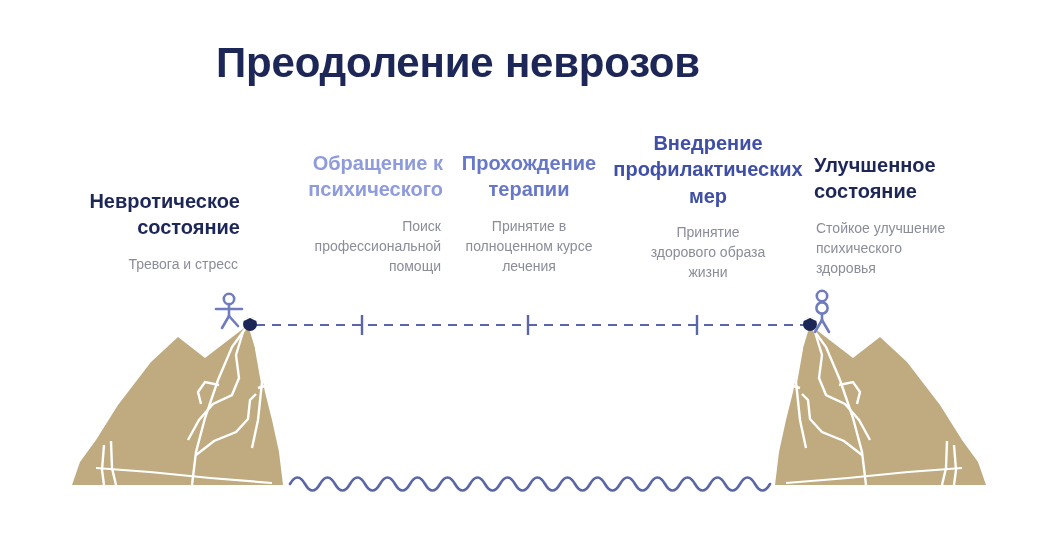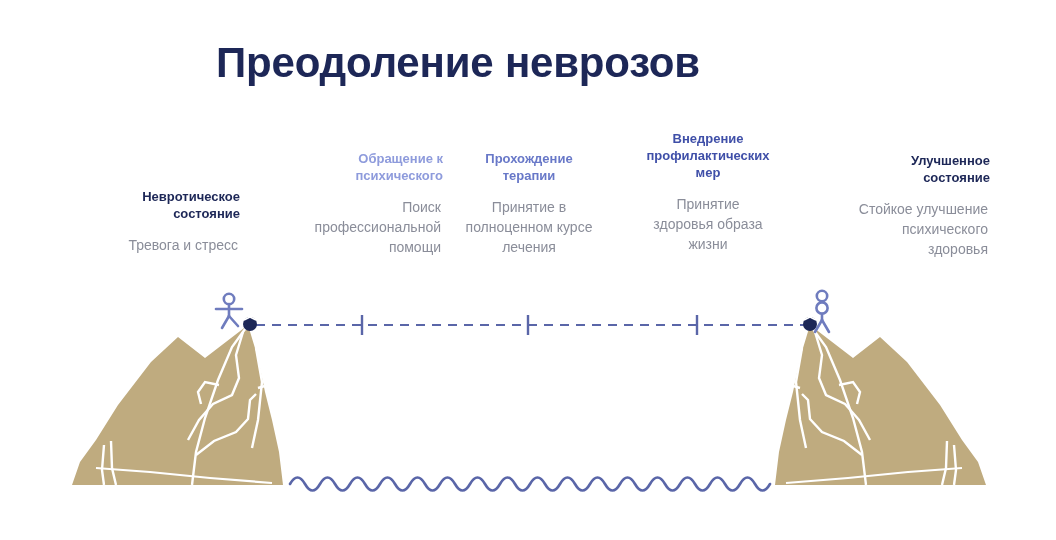--- a/index.html
+++ b/index.html
@@ -31,21 +31,21 @@
     color: #1d2757;
     letter-spacing: -0.2px;
     line-height: 1.1;
   }
 
   
   .step {
     position: absolute;
   }
   .step-title {
-    font-size: 13px;
+    font-size: 20px;
     font-weight: bold;
     line-height: 1.32;
     margin: 0;
   }
   .step-desc {
     font-size: 14px;
     font-weight: normal;
     line-height: 1.42;
     color: #8a8d99;
     margin: 2px;
@@ -65,21 +65,21 @@
   #step-2 { left: 440px; top: 150px; width: 178px; text-align: center; }
   #step-2 .step-title { color: #6878c8; }
   #step-2 .step-desc  { margin-top: 14px; }
 
   
   #step-3 { left: 608px; top: 130px; width: 200px; text-align: center; }
   #step-3 .step-title { color: #3f4fa8; }
   #step-3 .step-desc  { margin-top: 14px; }
 
   
-  #step-4 { left: 814px; top: 152px; width: 176px; text-align: right; }
+  #step-4 { left: 814px; top: 152px; width: 176px; text-align: left; }
   #step-4 .step-title { color: #1d2757; }
   #step-4 .step-desc  { margin-top: 14px; }
 
   
   #scene {
     position: absolute;
     left: 0;
     top: 0;
     width: 1056px;
     height: 540px;
@@ -127,21 +127,21 @@
   </div>
 
   <div class="step" id="step-3">
     <div class="step-title">
       <span>Внедрение</span><br>
       <span>профилактических</span><br>
       <span>мер</span>
     </div>
     <div class="step-desc">
       <span>Принятие</span><br>
-      <span>здоровья образа</span><br>
+      <span>здорового образа</span><br>
       <span>жизни</span>
     </div>
   </div>
 
   <div class="step" id="step-4">
     <div class="step-title">
       <span>Улучшенное</span><br>
       <span>состояние</span>
     </div>
     <div class="step-desc">

